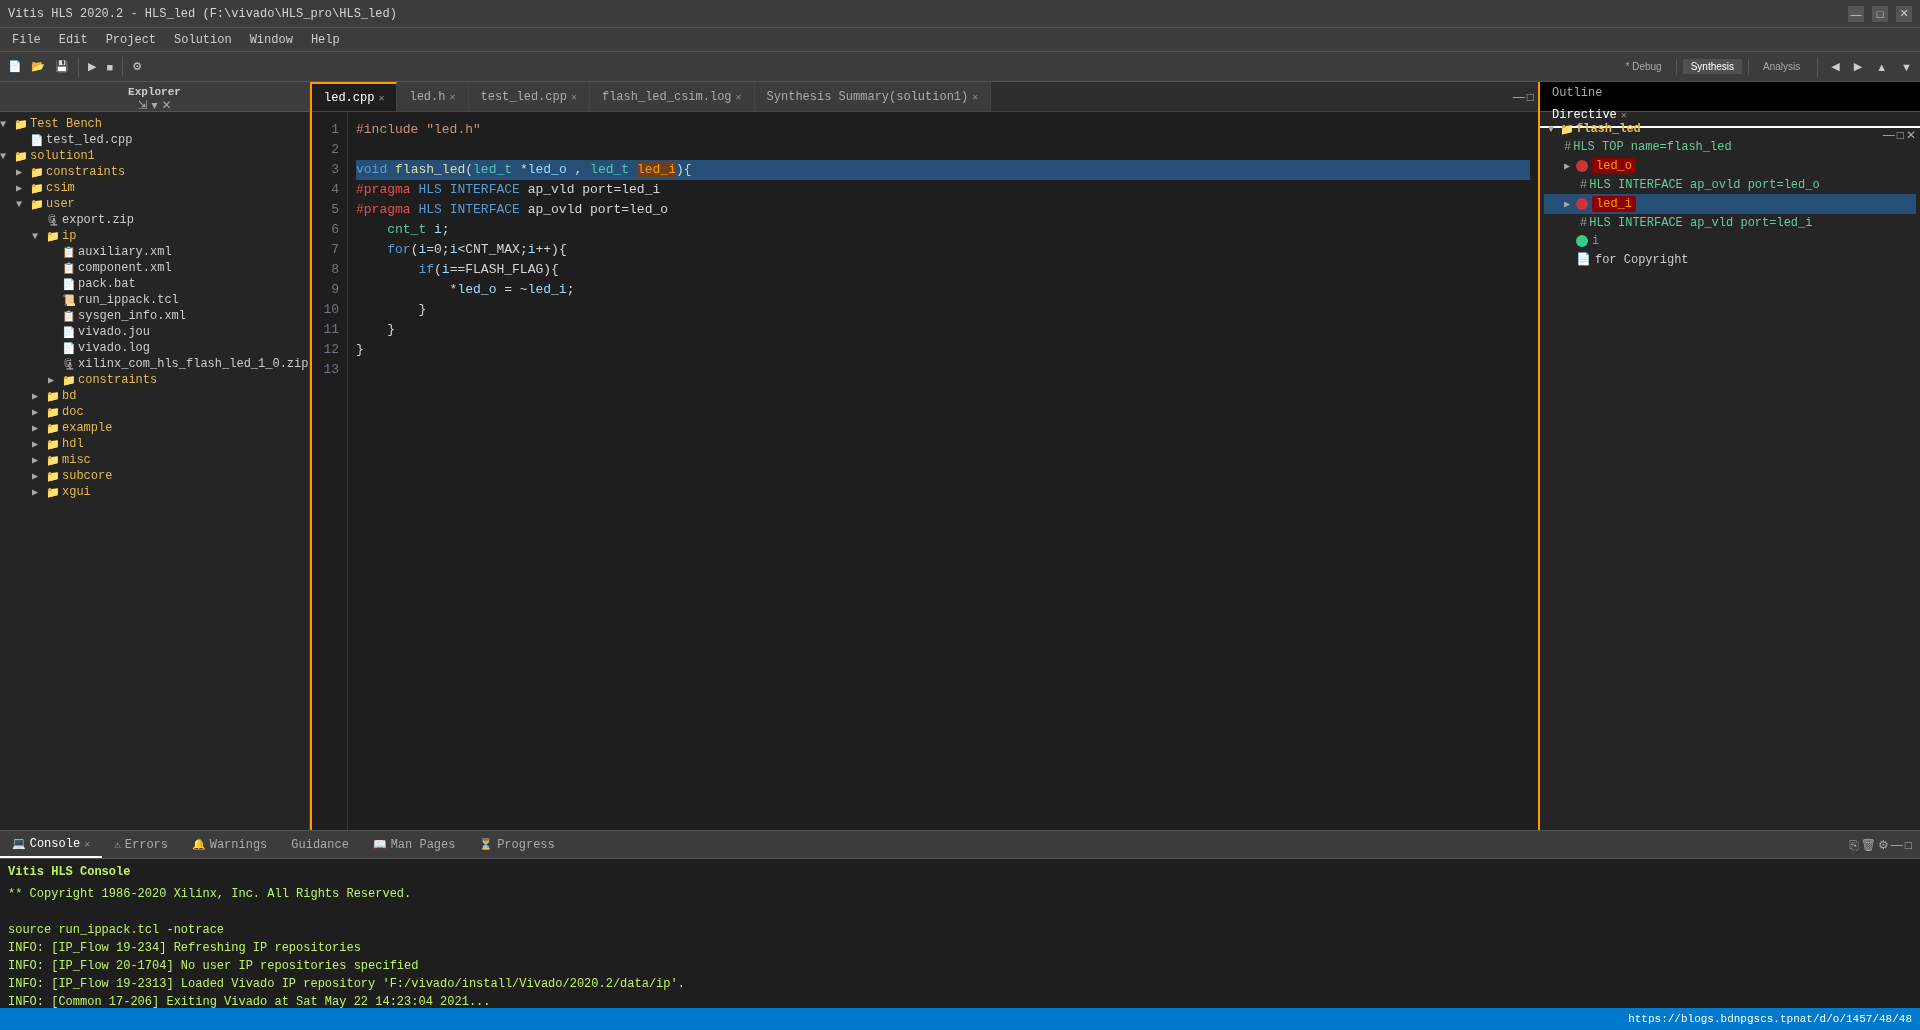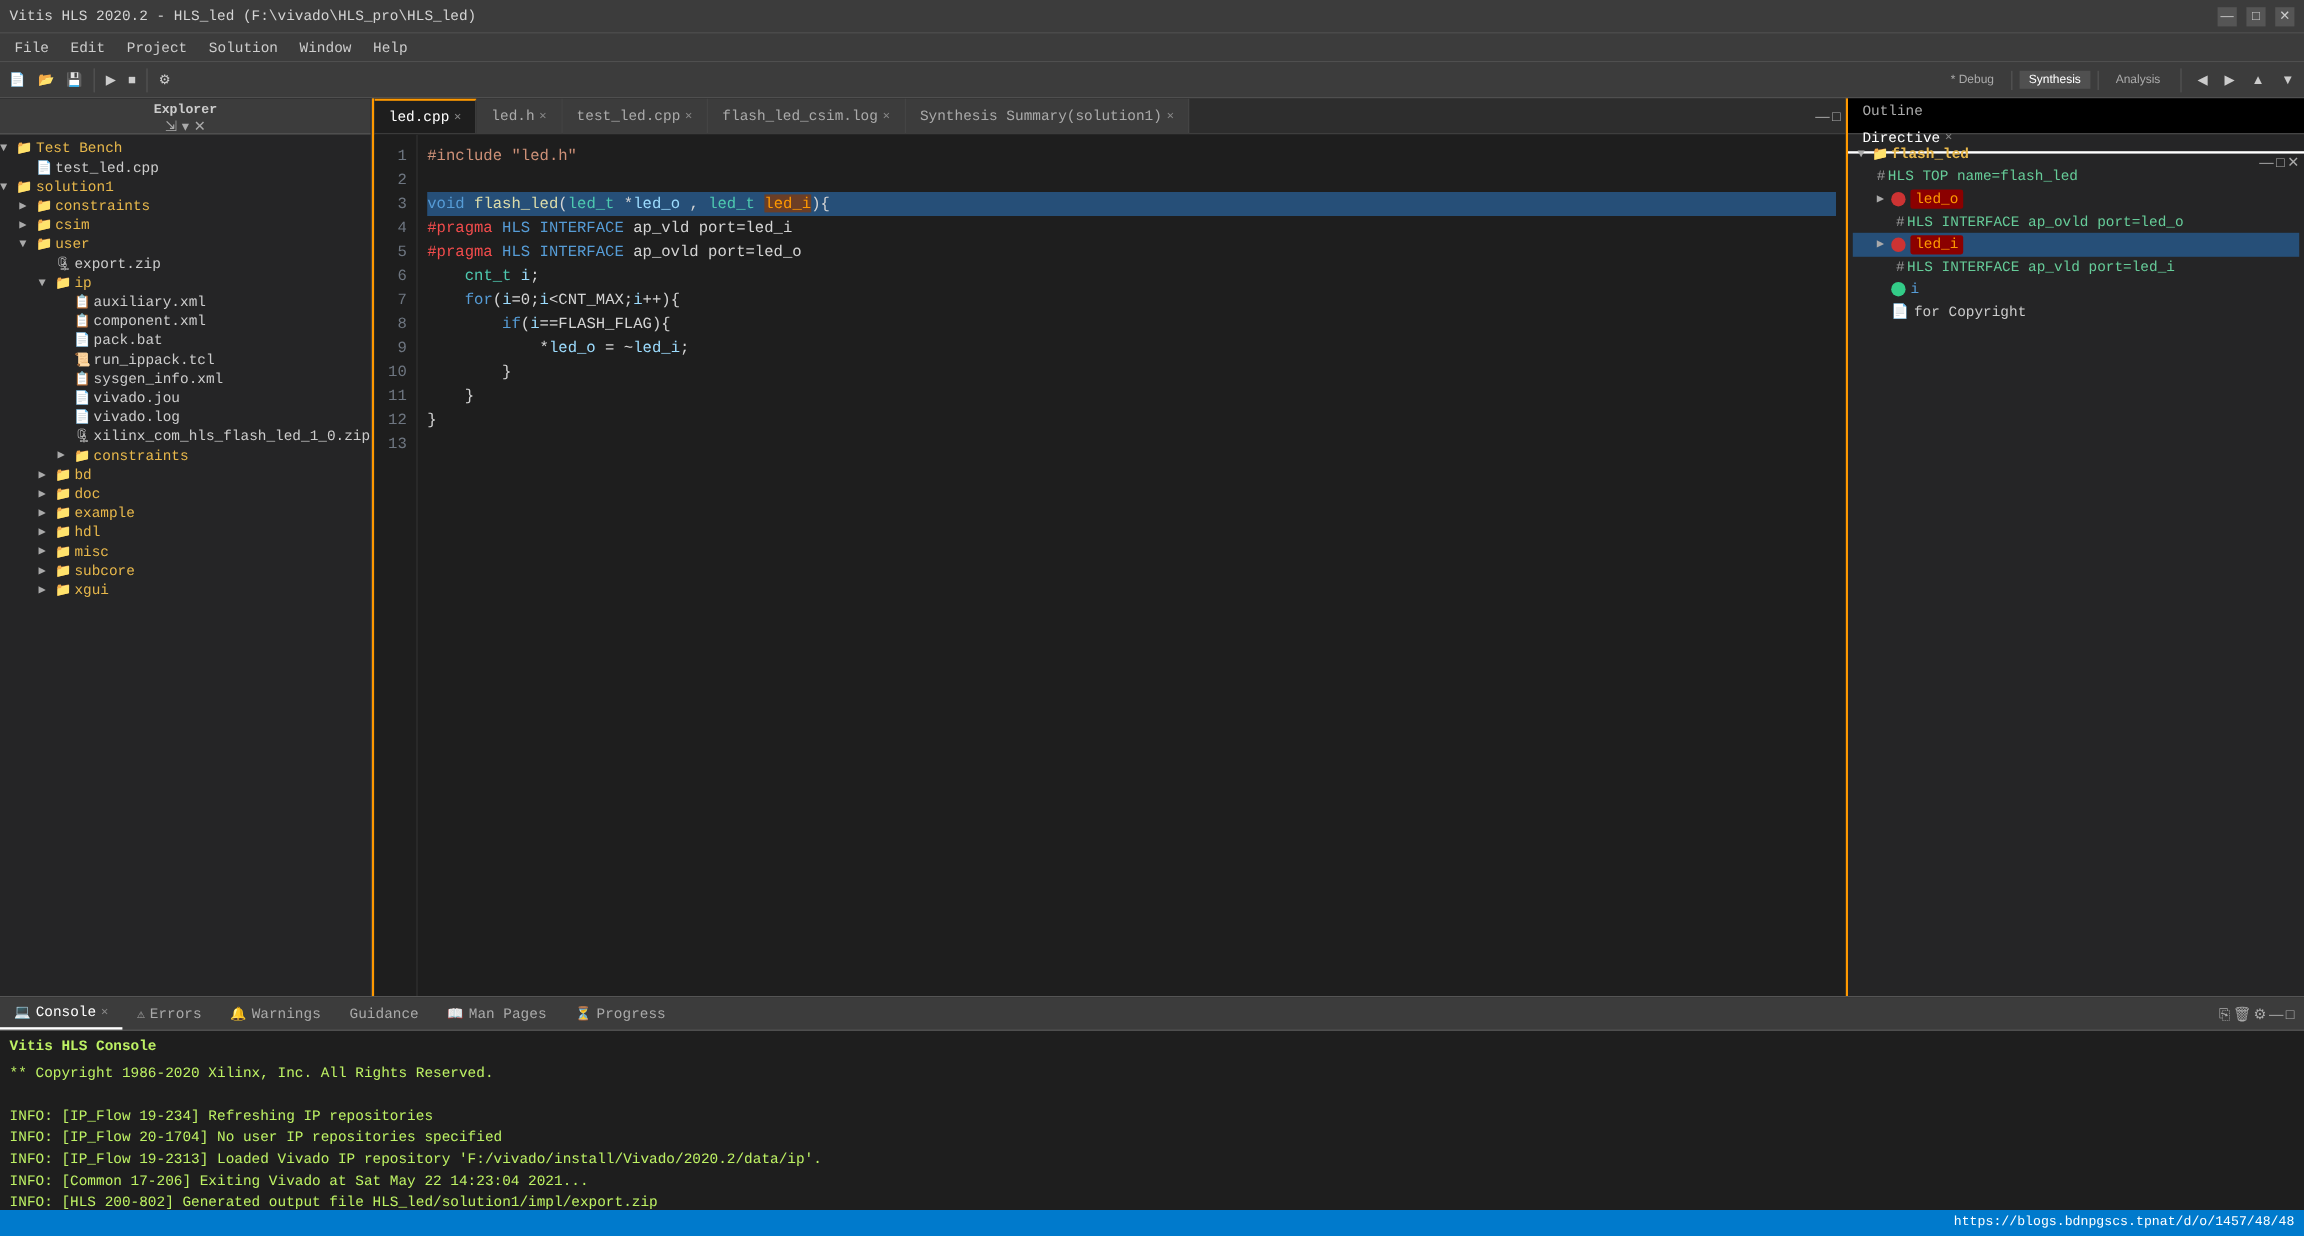--- a/index.html
+++ b/index.html
@@ -677,20 +677,21 @@
       <button class="panel-btn">⚙</button>
       <button class="panel-btn">—</button>
       <button class="panel-btn">□</button>
     </div>
   </div>
   <div id="console-output">
     <div style="font-weight:bold;margin-bottom:4px;">Vitis HLS Console</div>
     <div id="console-lines">
         <div style="white-space: pre-wrap; line-height: 18px;">** Copyright 1986-2020 Xilinx, Inc. All Rights Reserved.</div>
         <div style="white-space: pre-wrap; line-height: 18px;">&nbsp;</div>
+        <div style="white-space: pre-wrap; line-height: 18px;">source run_ippack.tcl -notrace</div>
         <div style="white-space: pre-wrap; line-height: 18px;">INFO: [IP_Flow 19-234] Refreshing IP repositories</div>
         <div style="white-space: pre-wrap; line-height: 18px;">INFO: [IP_Flow 20-1704] No user IP repositories specified</div>
         <div style="white-space: pre-wrap; line-height: 18px;">INFO: [IP_Flow 19-2313] Loaded Vivado IP repository 'F:/vivado/install/Vivado/2020.2/data/ip'.</div>
         <div style="white-space: pre-wrap; line-height: 18px;">INFO: [Common 17-206] Exiting Vivado at Sat May 22 14:23:04 2021...</div>
         <div style="white-space: pre-wrap; line-height: 18px;">INFO: [HLS 200-802] Generated output file HLS_led/solution1/impl/export.zip</div>
         <div style="white-space: pre-wrap; line-height: 18px;">INFO: [HLS 200-111] Finished Command export_design CPU user time: 1 seconds. CPU system time: 0 seconds. Elapsed time: 9.792 seconds; current allocated memory: 169.790 MB.</div>
       </div>
   </div>
 </div>
 

